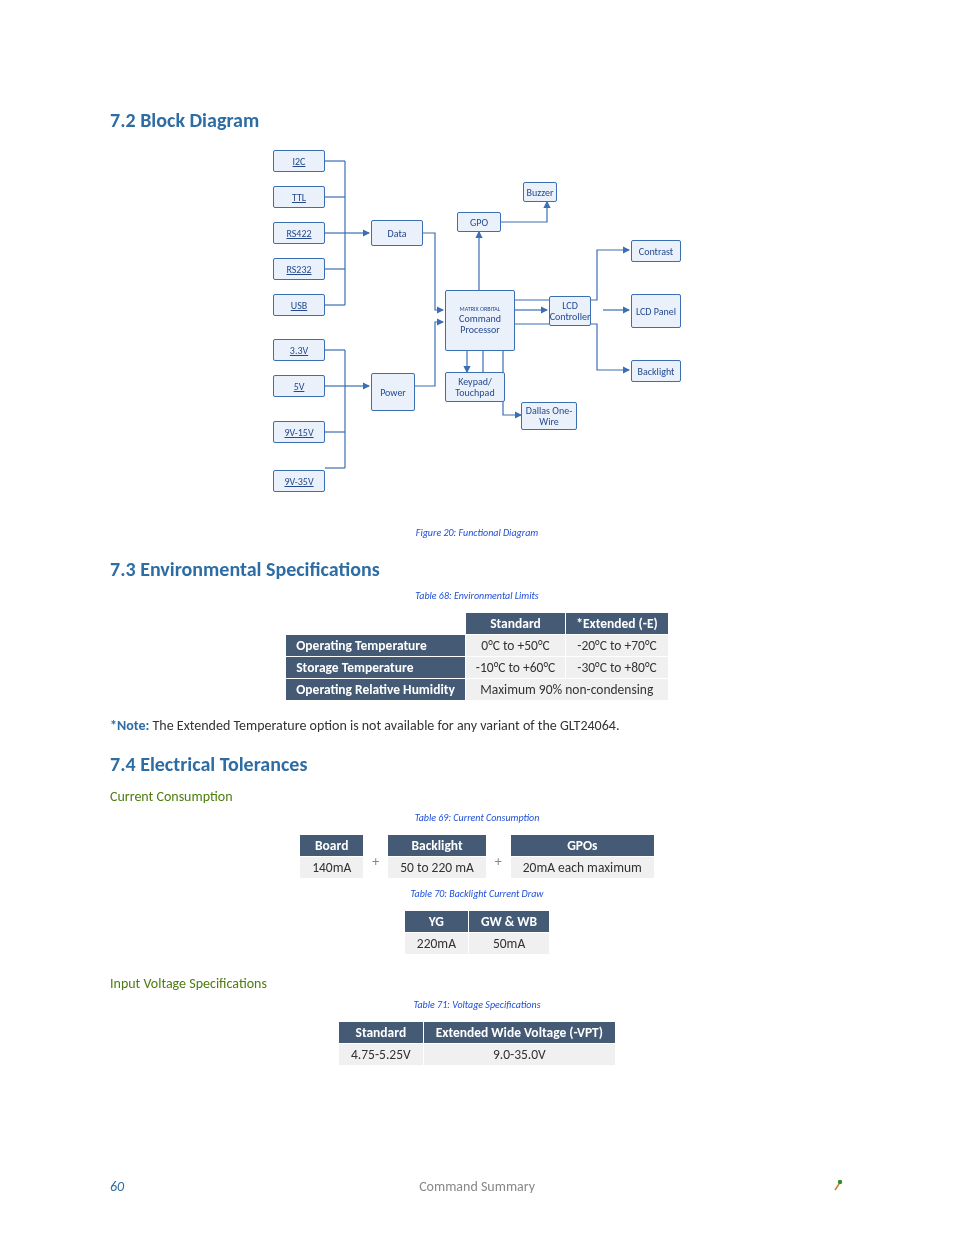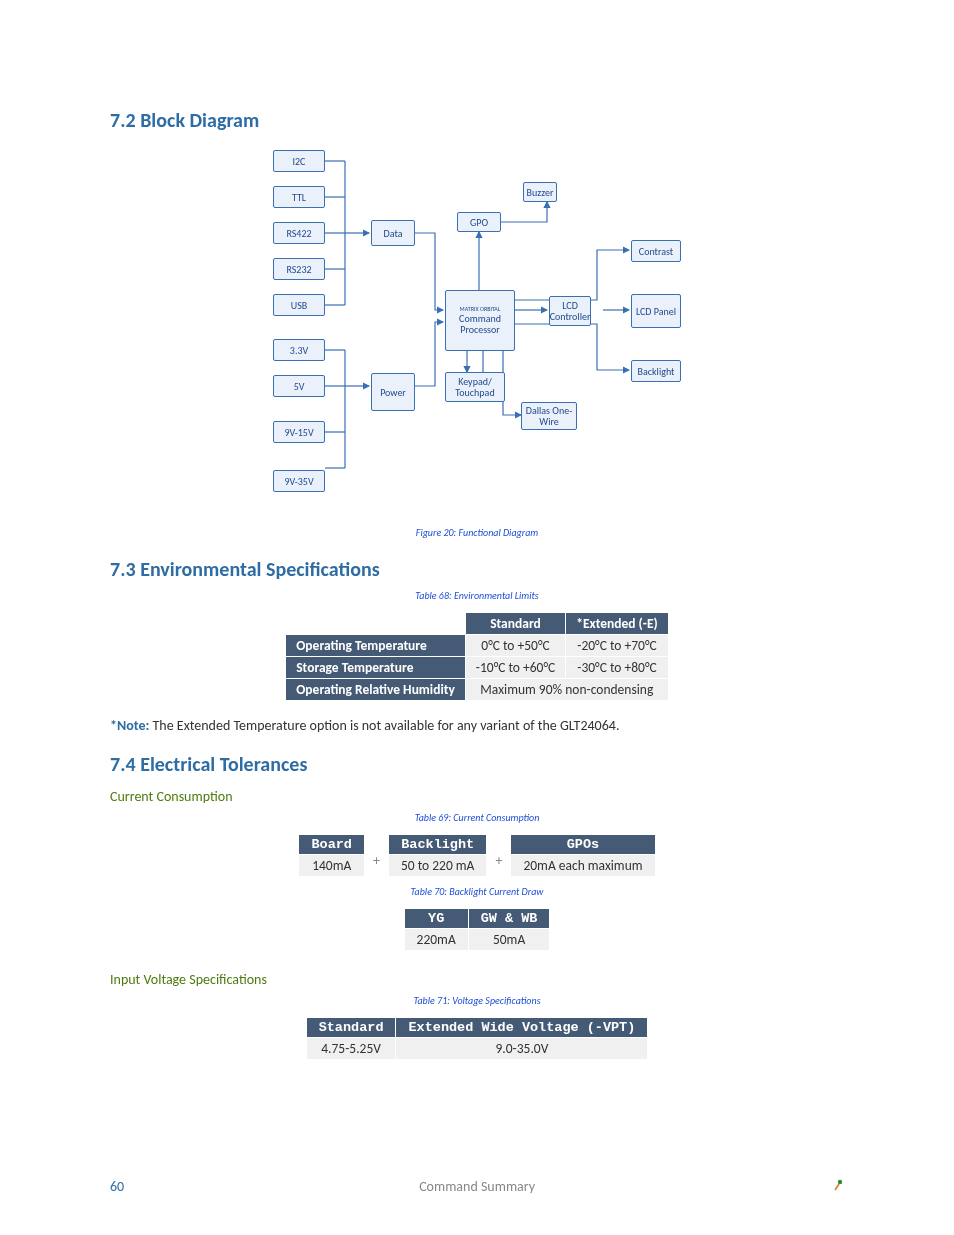--- a/index.html
+++ b/index.html
@@ -69,37 +69,37 @@
     display: flex;
     justify-content: center;
     align-items: flex-start;
     gap: 8px;
     margin: 2px auto 8px auto;
   }
   .plus { color: #888; font-size: 14px; align-self: center; padding-top: 10px; }
   .mini-table { border-collapse: collapse; font-size: 13.5px; }
   .mini-table th {
     background: #445a75; color: #fff; border: 1px solid #fff;
-    padding: 2px 12px; font-weight: 600; text-align: center; font-family: Liberation Mono, monospace;
+    padding: 2px 12px; font-weight: 600; text-align: center;
   }
   .mini-table td {
     background: #f0f0f0; border: 1px solid #fff;
     padding: 2px 12px; text-align: center;
   }
 
   .footer {
     position: absolute;
     bottom: 40px;
     left: 110px;
     right: 110px;
     display: flex;
     align-items: center;
     font-size: 14px;
   }
-  .footer .pnum { color: #2e6da4; }
+  .footer .pnum { color: #2e6da4; font-style: italic; }
   .footer .ftitle { flex: 1; text-align: center; color: #888; }
   .footer .ficon { width: 14px; text-align: right; }
   .ficon svg { width: 12px; height: 12px; }
 
   
   .diagram {
     position: relative;
     width: 420px;
     height: 380px;
     margin: 6px auto 0 auto;
@@ -112,21 +112,21 @@
     background: #eaf1fa;
     border-radius: 2px;
     display: flex;
     align-items: center;
     justify-content: center;
     text-align: center;
     line-height: 1.1;
     padding: 2px;
     box-sizing: border-box;
   }
-  .inblk { width: 52px; height: 22px; left: 6px; }
+  .inblk { width: 52px; height: 22px; left: 6px; text-decoration: underline; }
   .diagram svg.wires {
     position: absolute;
     left: 0; top: 0;
     width: 420px; height: 380px;
     pointer-events: none;
   }
   .diagram svg.wires line,
   .diagram svg.wires polyline {
     stroke: #3a6fb3; stroke-width: 1.2; fill: none;
   }
@@ -188,21 +188,21 @@
     <div class="blk inblk" style="top:10px">I2C</div>
     <div class="blk inblk" style="top:46px">TTL</div>
     <div class="blk inblk" style="top:82px">RS422</div>
     <div class="blk inblk" style="top:118px">RS232</div>
     <div class="blk inblk" style="top:154px">USB</div>
     <div class="blk inblk" style="top:199px">3.3V</div>
     <div class="blk inblk" style="top:235px">5V</div>
     <div class="blk inblk" style="top:281px">9V-15V</div>
     <div class="blk inblk" style="top:330px">9V-35V</div>
 
-    <div class="blk" style="left:104px; top:80px; width:44px; height:26px">Data</div>
+    <div class="blk" style="left:104px; top:80px; width:52px; height:26px">Data</div>
     <div class="blk" style="left:104px; top:233px; width:44px; height:38px">Power</div>
 
     <div class="blk" style="left:190px; top:72px; width:44px; height:20px">GPO</div>
     <div class="blk" style="left:256px; top:42px; width:34px; height:20px">Buzzer</div>
 
     <div class="blk" style="left:178px; top:150px; width:70px; height:61px; flex-direction:column">
       <span style="font-size:6px">MATRIX ORBITAL</span>
       <span>Command Processor</span>
     </div>
 

